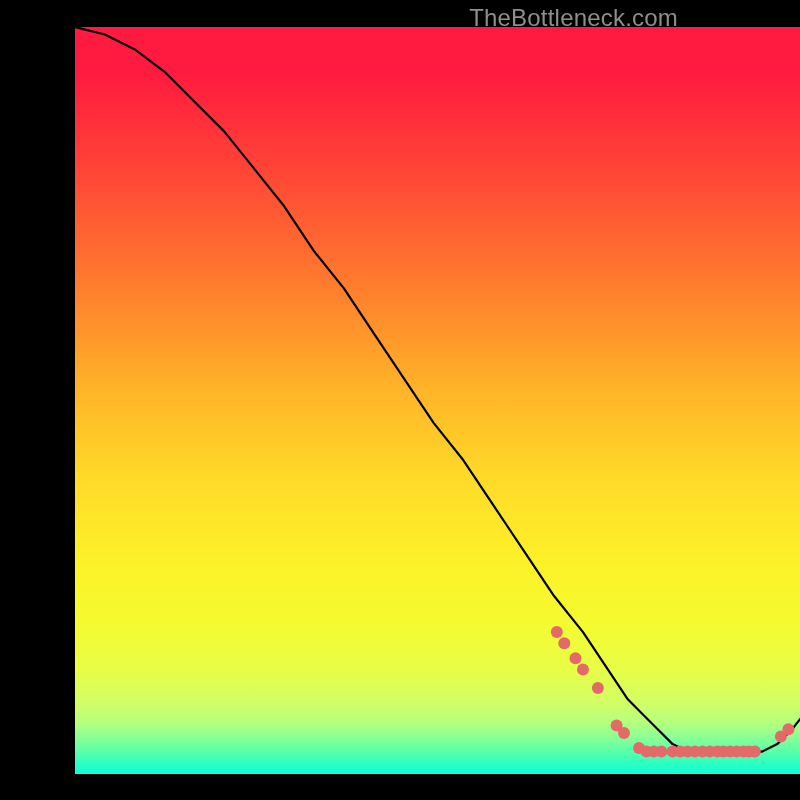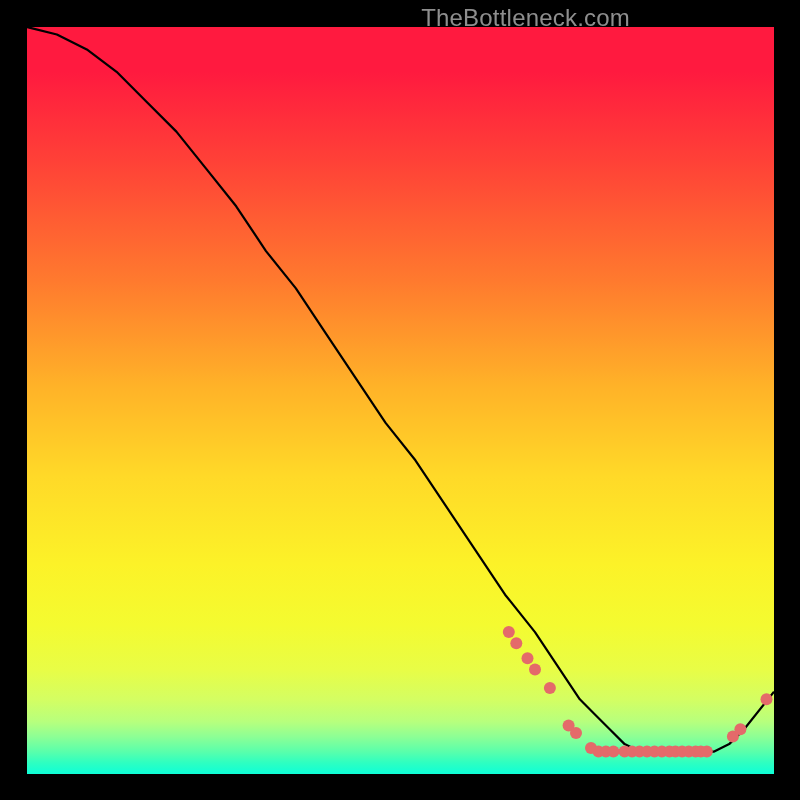--- a/index.html
+++ b/index.html
@@ -9,20 +9,21 @@
     height: 800px;
     background: #000;
     overflow: hidden;
     font-family: Arial, Helvetica, sans-serif;
   }
   .stage {
     position: relative;
     width: 640px;
     height: 800px;
     background: #000;
+    margin-left: 48px;
   }
   
   .plot {
     position: absolute;
     left: 27px;
     top: 27px;
     width: 747px;
     height: 747px;
     
     background: linear-gradient(

